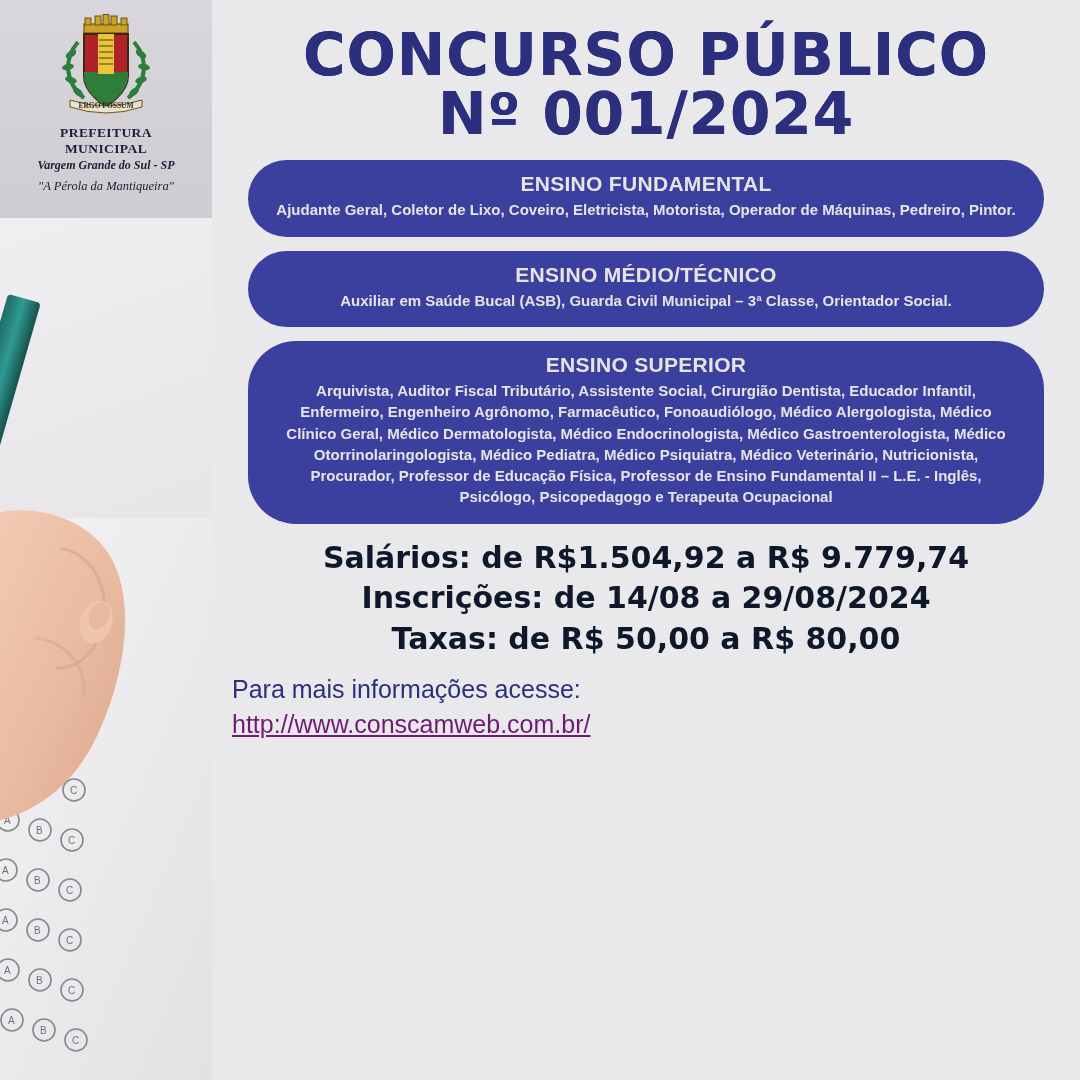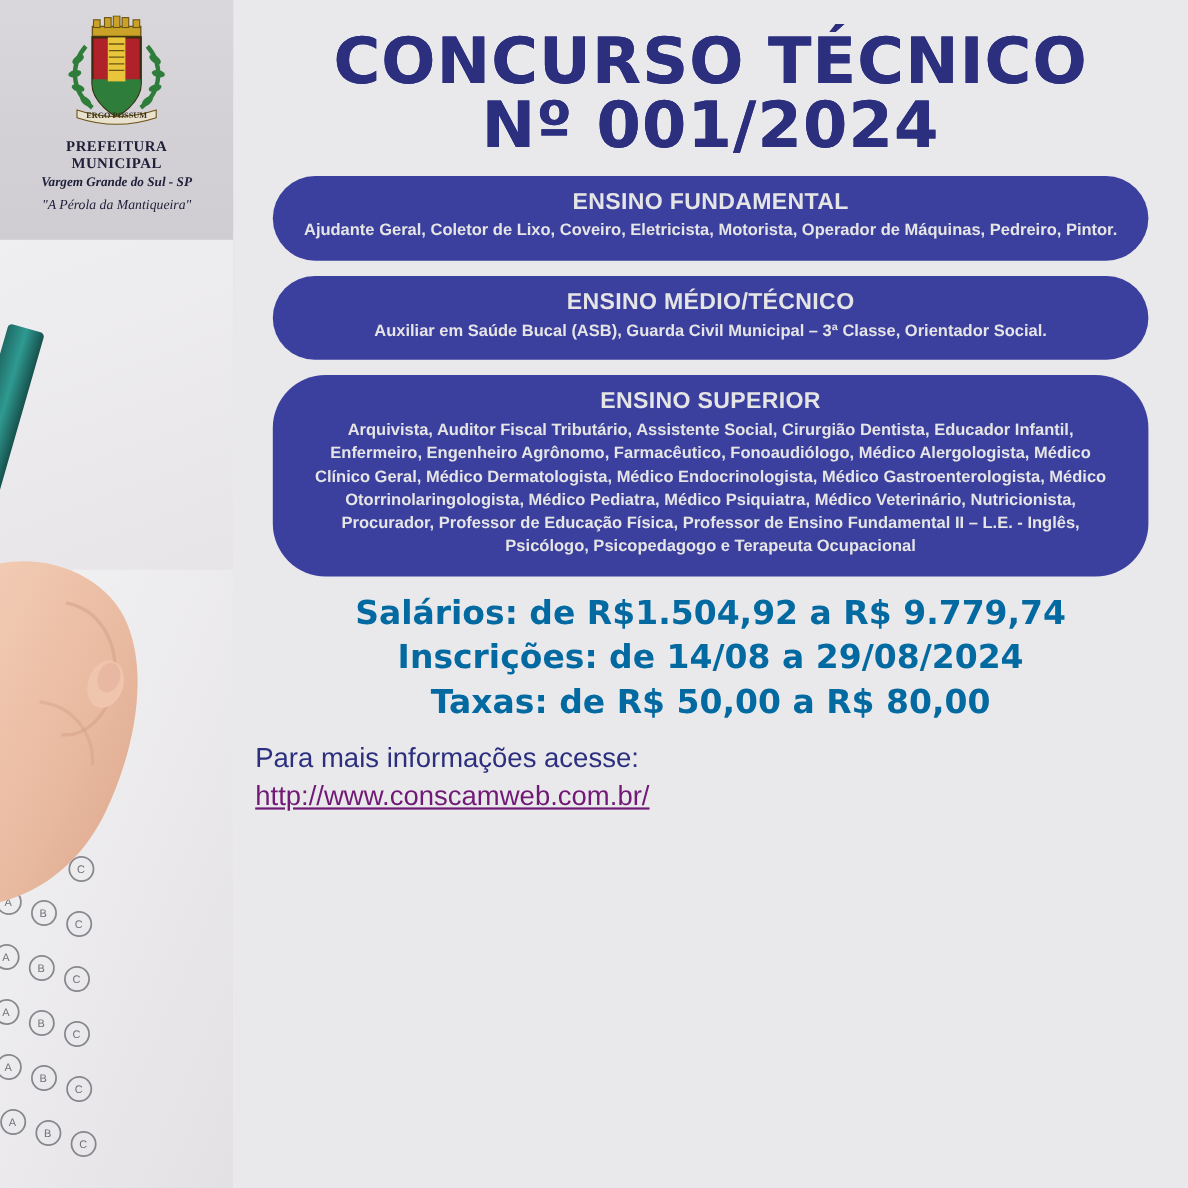--- a/index.html
+++ b/index.html
@@ -114,21 +114,21 @@
     margin-bottom: 3px;
   }
   .card-body {
     font-size: 15px;
     line-height: 1.42;
     font-weight: bold;
   }
 
   .facts {
     text-align: center;
-    color: #0369a1;
+    color: #0f172a;
     font-family: "DejaVu Sans", sans-serif;
     font-weight: bold;
     font-size: 30px;
     line-height: 1.35;
     margin-top: 14px;
   }
   .facts div { white-space: nowrap; }
 
   .footer {
     text-align: left;
@@ -300,21 +300,21 @@
       <path d="M36 420 C68 424, 86 450, 84 478" fill="none" stroke="#d3a188" stroke-width="3" opacity="0.45"></path>
       <ellipse cx="96" cy="404" rx="16" ry="22" fill="#f0c5ae" transform="rotate(18 96 404)"></ellipse>
       <ellipse cx="99" cy="398" rx="10" ry="14" fill="#e9b8a2" transform="rotate(18 99 398)"></ellipse>
     </svg>
   </div>
 </div>
 
 <div class="content">
 
   <div class="title">
-    <span class="l1">CONCURSO TÉCNICO</span>
+    <span class="l1">CONCURSO PÚBLICO</span>
     <span class="l2">Nº 001/2024</span>
   </div>
 
   <div class="cards">
 
     <div class="card">
       <div class="card-title">ENSINO FUNDAMENTAL</div>
       <div class="card-body">Ajudante Geral, Coletor de Lixo, Coveiro, Eletricista, Motorista, Operador de Máquinas, Pedreiro, Pintor.</div>
     </div>
 

